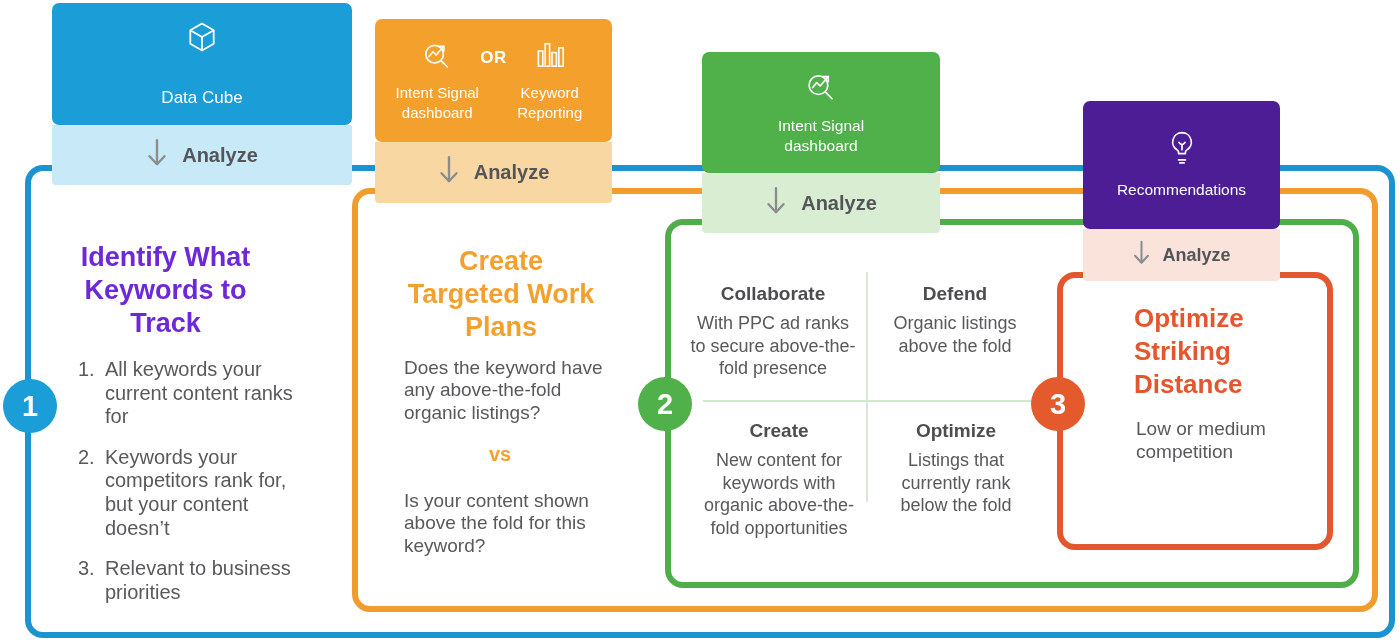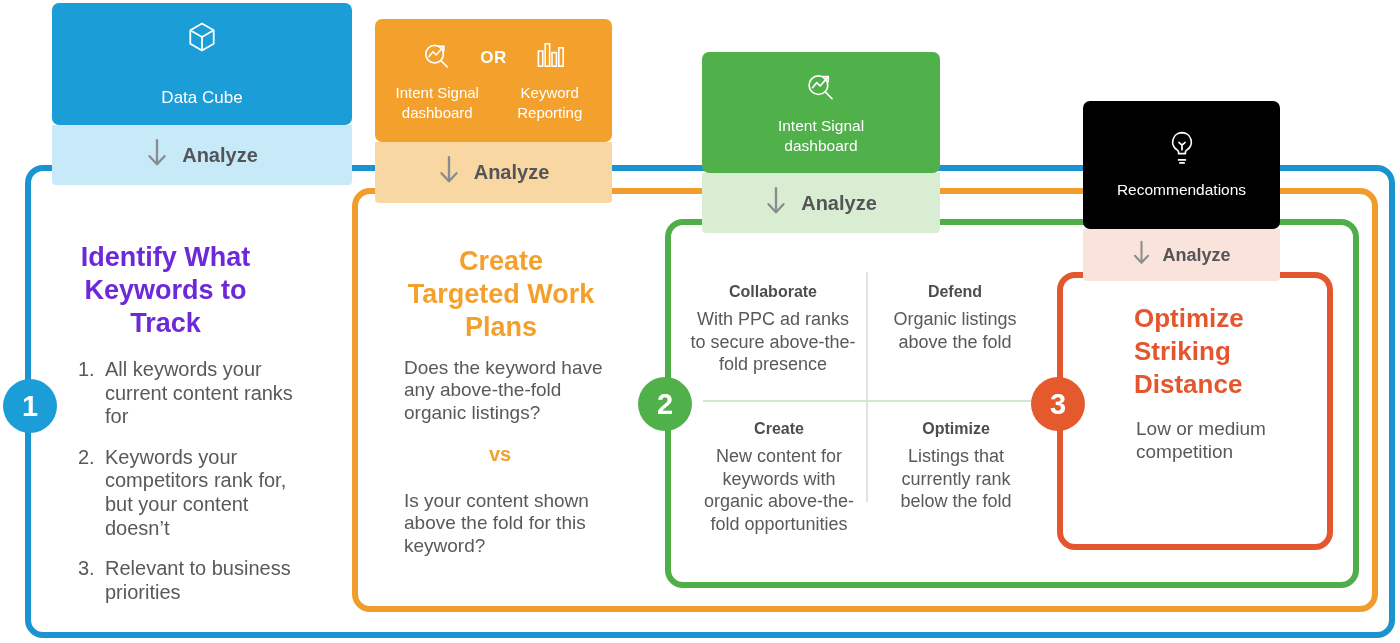--- a/index.html
+++ b/index.html
@@ -13,21 +13,21 @@
   .frame.orange { left:352px;  top:188px; width:1026px; height:424px; border-color:#f09d2e; }
   .frame.green  { left:665px;  top:219px; width:694px;  height:369px; border-color:#4fae4a; }
   .frame.red    { left:1057px; top:272px; width:276px;  height:278px; border-color:#e4572e; }
 
   
   .card { position:absolute; z-index:3; border-radius:7px; color:#ffffff; display:flex; flex-direction:column; align-items:center; justify-content:center; text-align:center; }
   .card .label { white-space:pre-line; line-height:1.32; }
   .card-1 { left:52px;  top:3px;   width:300px; height:122px; background:#1b9dd8; font-size:17px;gap:18px; }
   .card-2 { left:375px; top:19px;  width:237px; height:123px; background:#f4a02c; font-size:15px; }
   .card-3 { left:702px; top:52px;  width:238px; height:121px; background:#50b04a; font-size:15.5px; }
-  .card-4 { left:1083px;top:101px; width:197px; height:128px; background:#000000; font-size:15.5px;text-align:center; }
+  .card-4 { left:1083px;top:101px; width:197px; height:128px; background:#4c1d95; font-size:15.5px;text-align:center; }
   .card .icon { margin-bottom:9px; }
 
   .card-2 .cols { display:flex; width:100%; justify-content:space-around; align-items:flex-start; position:relative; padding:0 6px; }
   .card-2 .col { display:flex; flex-direction:column; align-items:center; width:108px; }
   .card-2 .or { position:absolute; left:50%; top:9px; transform:translateX(-50%); font-size:17px; font-weight:700; letter-spacing:.5px; }
 
   
   .strip { position:absolute; z-index:2; display:flex; align-items:center; justify-content:center; gap:14px; color:#545559; font-weight:700; font-size:20px; border-radius:0 0 4px 4px; }
   .strip-1 { left:52px;  top:125px; width:300px; height:60px; background:#c8e9f8; }
   .strip-2 { left:375px; top:142px; width:237px; height:61px; background:#f8d7a3; }
@@ -49,21 +49,21 @@
   .h-step { font-weight:700; white-space:pre-line; text-align:center; line-height:1.22; }
   .s1-heading { left:48px; top:241px; width:235px; font-size:27px; color:#6d28d9; }
   .s1-list { left:78px; top:358px; width:238px; font-size:20px; line-height:1.18; }
   .s1-list .li { display:flex; margin-bottom:17px; }
   .s1-list .num { width:27px; flex:0 0 27px; }
   .s2-heading { left:398px; top:245px; width:206px; font-size:27px; color:#f4a02c; }
   .s2-q { left:404px; top:357px; width:206px; font-size:19px; line-height:1.18; }
   .s2-q2 { top:490px; }
   .s2-vs { left:404px; top:443px; width:192px; text-align:center; color:#f4a02c; font-weight:700; font-size:20px; }
   .quad { text-align:center; }
-  .quad .q-title { font-weight:700; font-size:16px; color:#4c4d4f; margin-bottom:7px; }
+  .quad .q-title { font-weight:700; font-size:19px; color:#4c4d4f; margin-bottom:7px; }
   .quad .q-body { font-size:18px; line-height:1.26; }
   .q-collaborate { left:688px; top:283px; width:170px; }
   .q-defend     { left:876px; top:283px; width:158px; }
   .q-create     { left:693px; top:420px; width:172px; }
   .q-optimize   { left:877px; top:420px; width:158px; }
   .s4-heading { left:1134px; top:302px; width:150px; font-size:26px; color:#e4572e; font-weight:700; white-space:pre-line; line-height:1.26; text-align:left; }
   .s4-body { left:1136px; top:418px; width:142px; font-size:19px; line-height:1.2; }
 </style>
 </head>
 <body>

